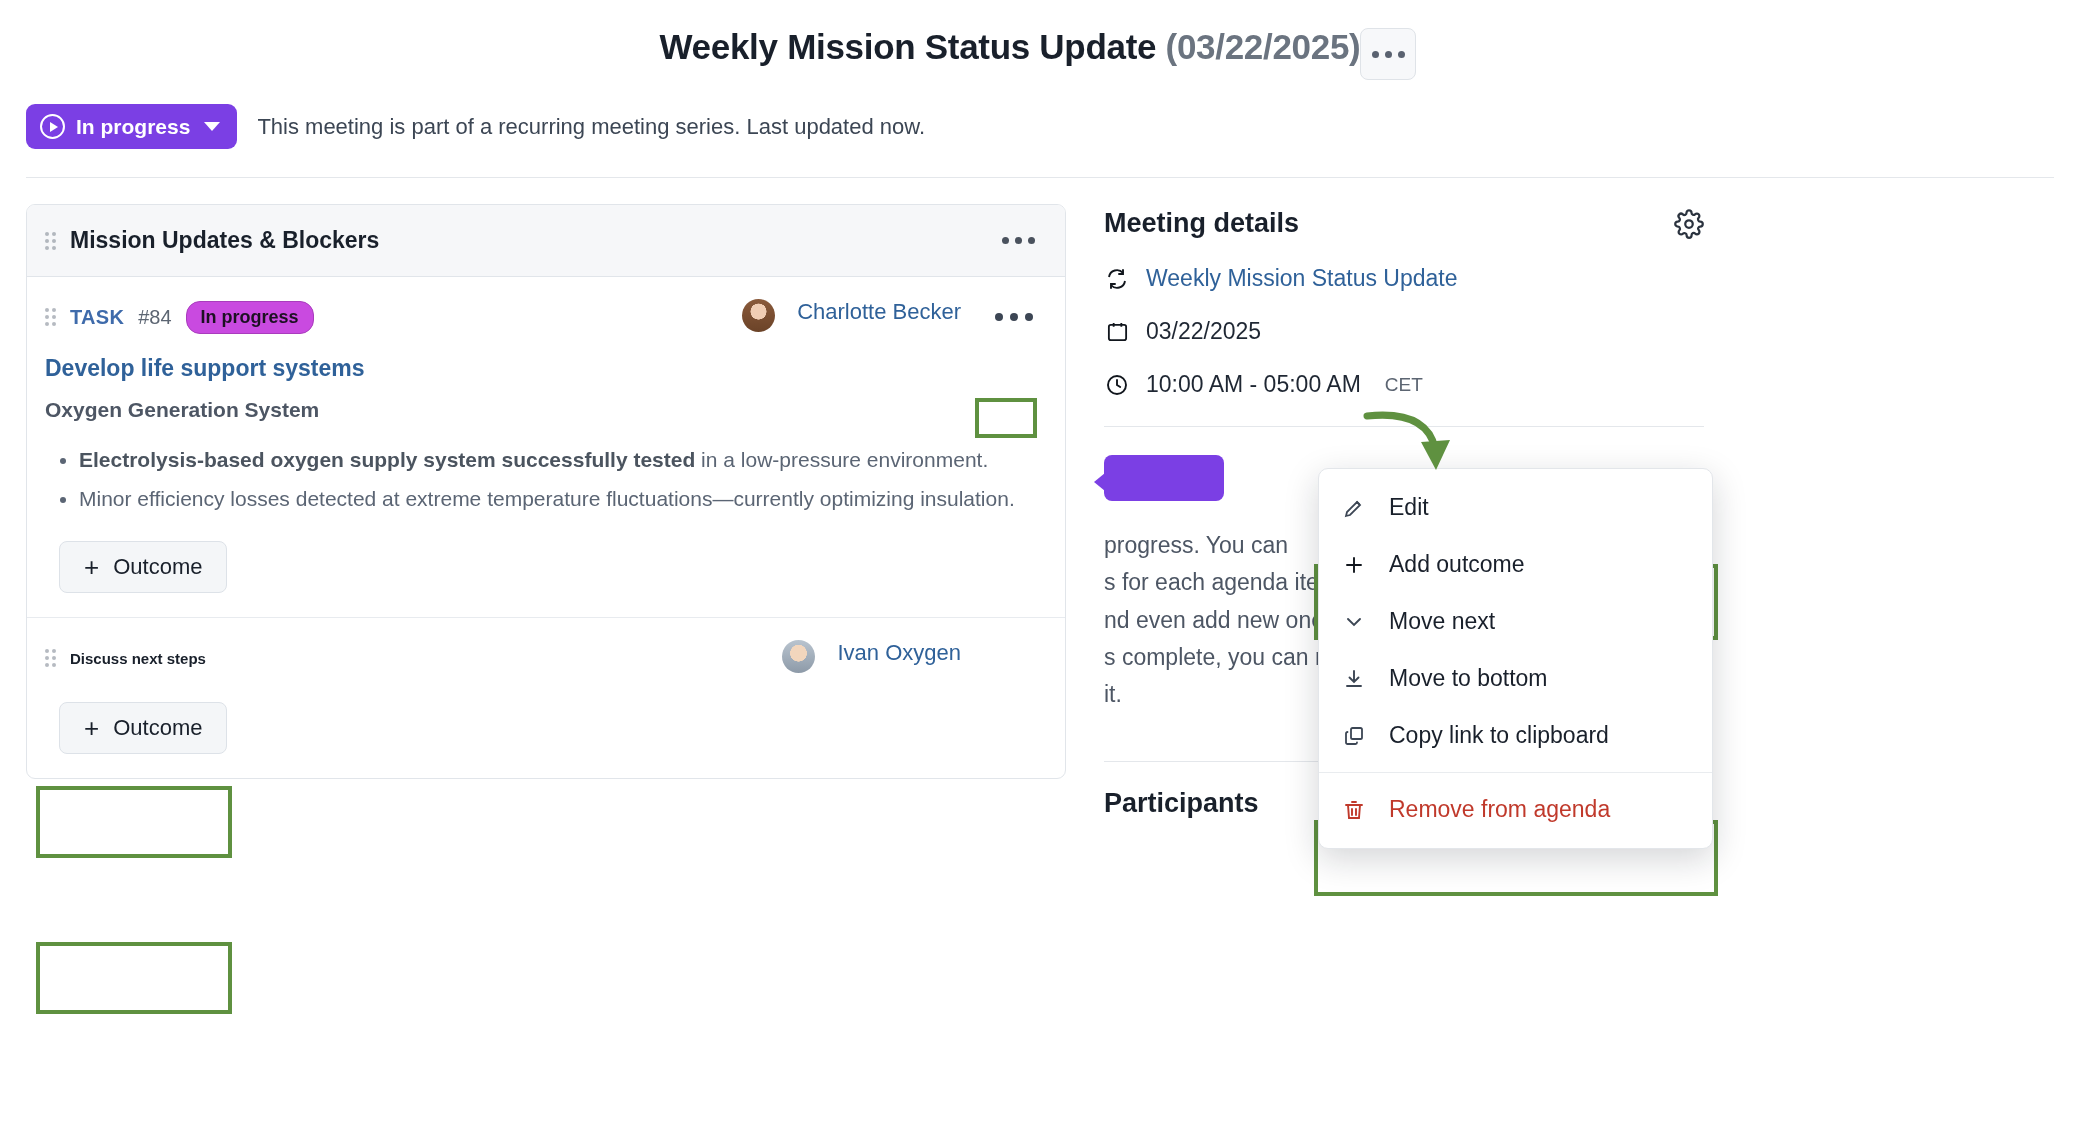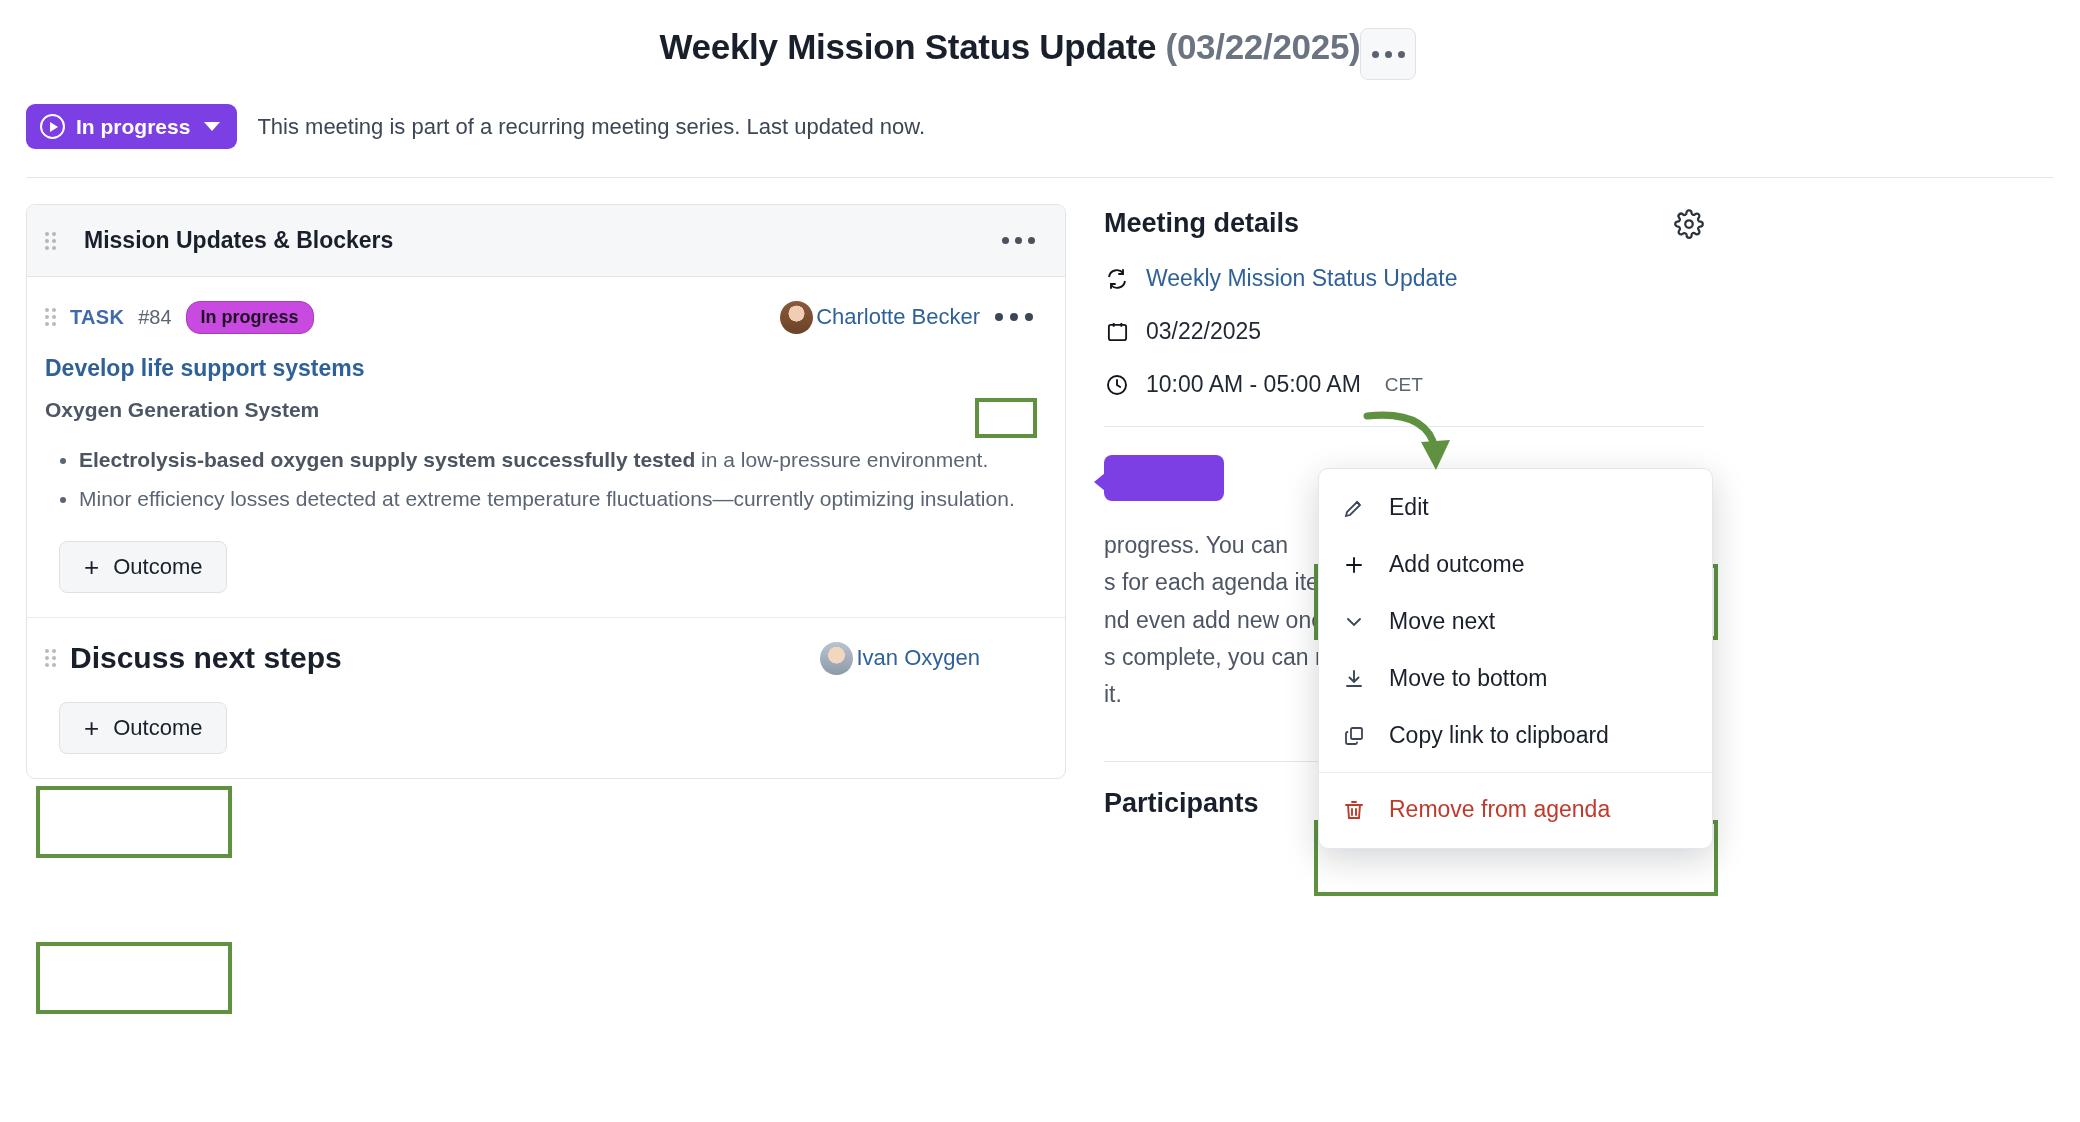--- a/index.html
+++ b/index.html
@@ -48,38 +48,38 @@
 
   
   .agenda-card {
     width: 1040px; border: 1px solid #e1e5ea; border-radius: 9px;
     background: #fff; overflow: hidden; align-self: flex-start;
   }
   .agenda-head {
     background: #f6f7f9; border-bottom: 1px solid #e1e5ea;
     padding: 22px 20px 22px 18px; display:flex; align-items:center; justify-content:space-between;
   }
-  .head-left { display:flex; align-items:center; gap: 28px; }
+  .head-left { display:flex; align-items:center; gap: 14px; }
   .drag { display:grid; grid-template-columns: repeat(2, 4px); gap:3px; opacity:.55; }
   .drag span { width:4px;height:4px;background:#7b838f;border-radius:50%; display:block;}
   .sect-title { font-size: 23px; font-weight: bold; color: #19202b; }
   .dots-flat { display:flex; gap:6px; padding: 4px 10px;}
   .dots-flat i { width:7px;height:7px;border-radius:50%;background:#4a525e;display:block;}
 
   .agenda-item { padding: 22px 20px 24px 18px; border-bottom: 1px solid #e8ebef; position: relative;}
   .agenda-item:last-child { border-bottom: none; }
   .item-top { display:flex; align-items:center; justify-content:space-between; }
   .item-top-left { display:flex; align-items:center; gap: 14px; }
   .task-kind { font-size: 20px; font-weight: bold; color: #3f6bab; letter-spacing:.3px;}
   .task-num { font-size: 20px; color: #5c6572; }
   .chip {
     background:#c94ae0; color:#1c1022; font-size:18px; font-weight:bold;
     border-radius:14px; padding: 5px 14px; border:1px solid #a93cbd;
   }
-  .assignee { display:flex; align-items:center; gap: 3px; }
+  .assignee { display:flex; align-items:flex-start; gap: 22px; }
   .avatar { width: 33px; height: 33px; border-radius:50%; background:#cfd6de; overflow:hidden; position:relative;}
   .avatar.a1 { background: radial-gradient(circle at 50% 38%, #f0cdb4 0 30%, transparent 31%), linear-gradient(#8a5a3b,#6b4328);}
   .avatar.a2 { background: radial-gradient(circle at 50% 40%, #f2d6bd 0 32%, transparent 33%), linear-gradient(#b9c4cf,#8d9aa8);}
   .assignee-name { font-size: 22px; color: #2f6199; }
   .dots-box {
     width: 62px; height: 36px; display:flex; align-items:center; justify-content:center; gap:7px;
   }
   .dots-box i { width:8px;height:8px;border-radius:50%;background:#3c4654;display:block;}
 
   .task-link { font-size: 23px; font-weight: bold; color: #2f6199; margin-top: 20px; display:block;}
@@ -89,21 +89,21 @@
   .bullets li { font-size: 21px; color: #5b6574; line-height: 1.55; margin-bottom: 6px; }
   .bullets li b { color:#4b545f; }
 
   .outcome-btn {
     display:inline-flex; align-items:center; gap: 14px;
     background:#f4f6f8; border:1px solid #dde2e8; border-radius:8px;
     padding: 12px 24px; font-size: 22px; color:#19202b;
   }
   .outcome-btn .plus { font-size: 26px; line-height: 1; }
 
-  .item-title { font-size: 30px; font-weight: bold; color:#19202b; }
+  .item-title { font-size: 15px; font-weight: bold; color:#19202b; }
 
   
   .hl { position:absolute; border: 4px solid #5f9140; pointer-events:none; }
 
   
   .details { width: 600px; padding-top: 4px; position: relative;}
   .det-head { display:flex; align-items:center; justify-content:space-between; }
   .det-title { font-size: 27px; font-weight:bold; color:#19202b; }
   .gear { width:30px;height:30px; }
   .det-row { display:flex; align-items:center; gap:16px; margin-top: 26px; }

